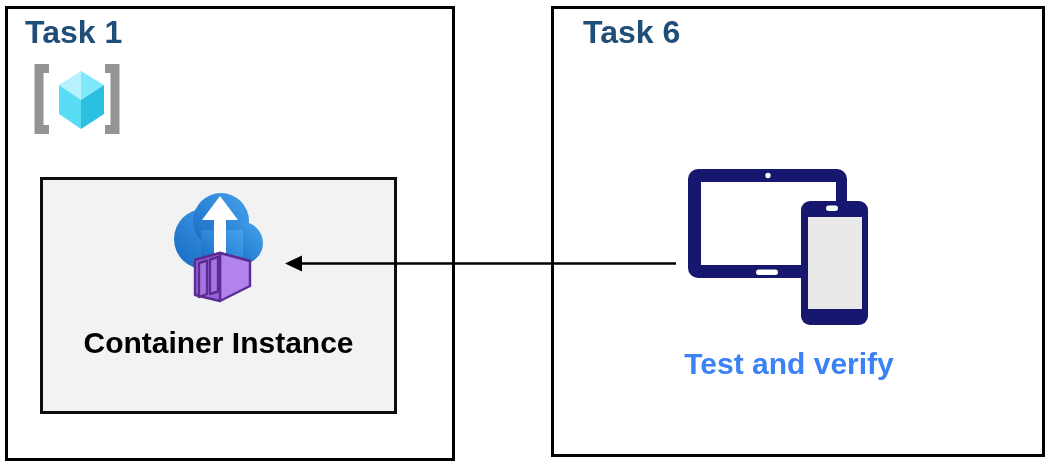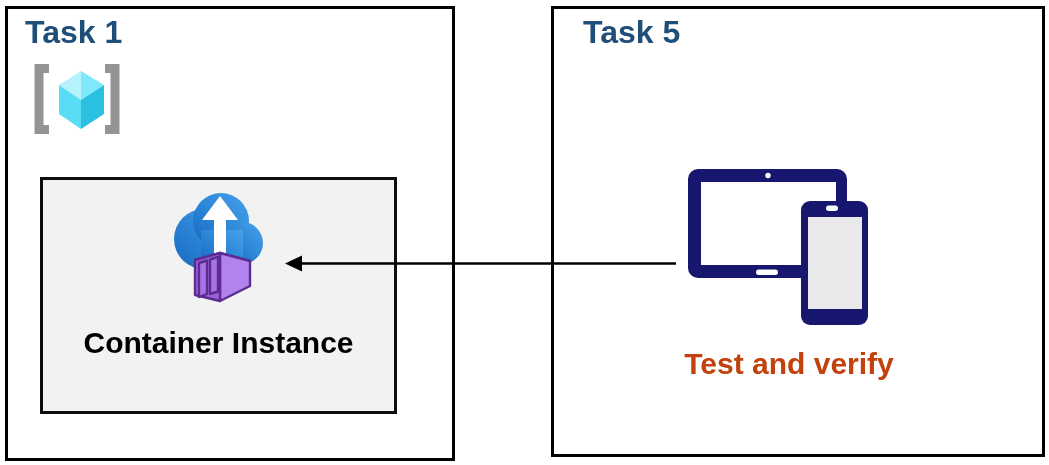--- a/index.html
+++ b/index.html
@@ -26,21 +26,21 @@
     background:#F2F2F2;border:3px solid #0d0d0d;box-sizing:border-box;
   }
   .ci-icon{position:absolute;left:128px;top:8px;}
   .inner-label{
     position:absolute;left:0;top:146px;width:351px;text-align:center;
     font-size:30px;font-weight:bold;color:#000000;white-space:nowrap;
   }
   .devices-icon{position:absolute;left:116px;top:151px;}
   .devices-label{
     position:absolute;left:60px;top:338px;width:350px;text-align:center;
-    font-size:30px;font-weight:bold;color:#c2410c;white-space:nowrap;
+    font-size:30px;font-weight:bold;color:#3b82f6;white-space:nowrap;
   }
   .arrow-overlay{position:absolute;left:0;top:0;pointer-events:none;}
 </style>
 </head>
 <body>
 
 <div class="canvas">
 
   <div class="task-box task1">
     <div class="task-title t1-title">Task 1</div>
@@ -81,21 +81,21 @@
           <polygon points="24,72 49,65 49,113 24,107" fill="#9A61D8"></polygon>
           <polygon points="28,75 36,72.5 36,106 28,109" fill="#A873E2"></polygon>
           <polygon points="39,71.5 47,69 47,103.5 39,106" fill="#A873E2"></polygon>
         </g>
       </svg>
       <div class="inner-label">Container Instance</div>
     </div>
   </div>
 
   <div class="task-box task2">
-    <div class="task-title t2-title">Task 5</div>
+    <div class="task-title t2-title">Task 6</div>
 
     <svg class="devices-icon" width="205" height="172" viewBox="0 0 205 172">
 
       <g>
         <rect x="18" y="9" width="159" height="109" rx="10" fill="#171770"></rect>
         <rect x="31" y="22" width="135" height="83" fill="#ffffff"></rect>
         <circle cx="98" cy="15.5" r="2.7" fill="#ffffff"></circle>
         <rect x="86" y="109.5" width="22" height="5.5" rx="2.75" fill="#ffffff"></rect>
       </g>
 

